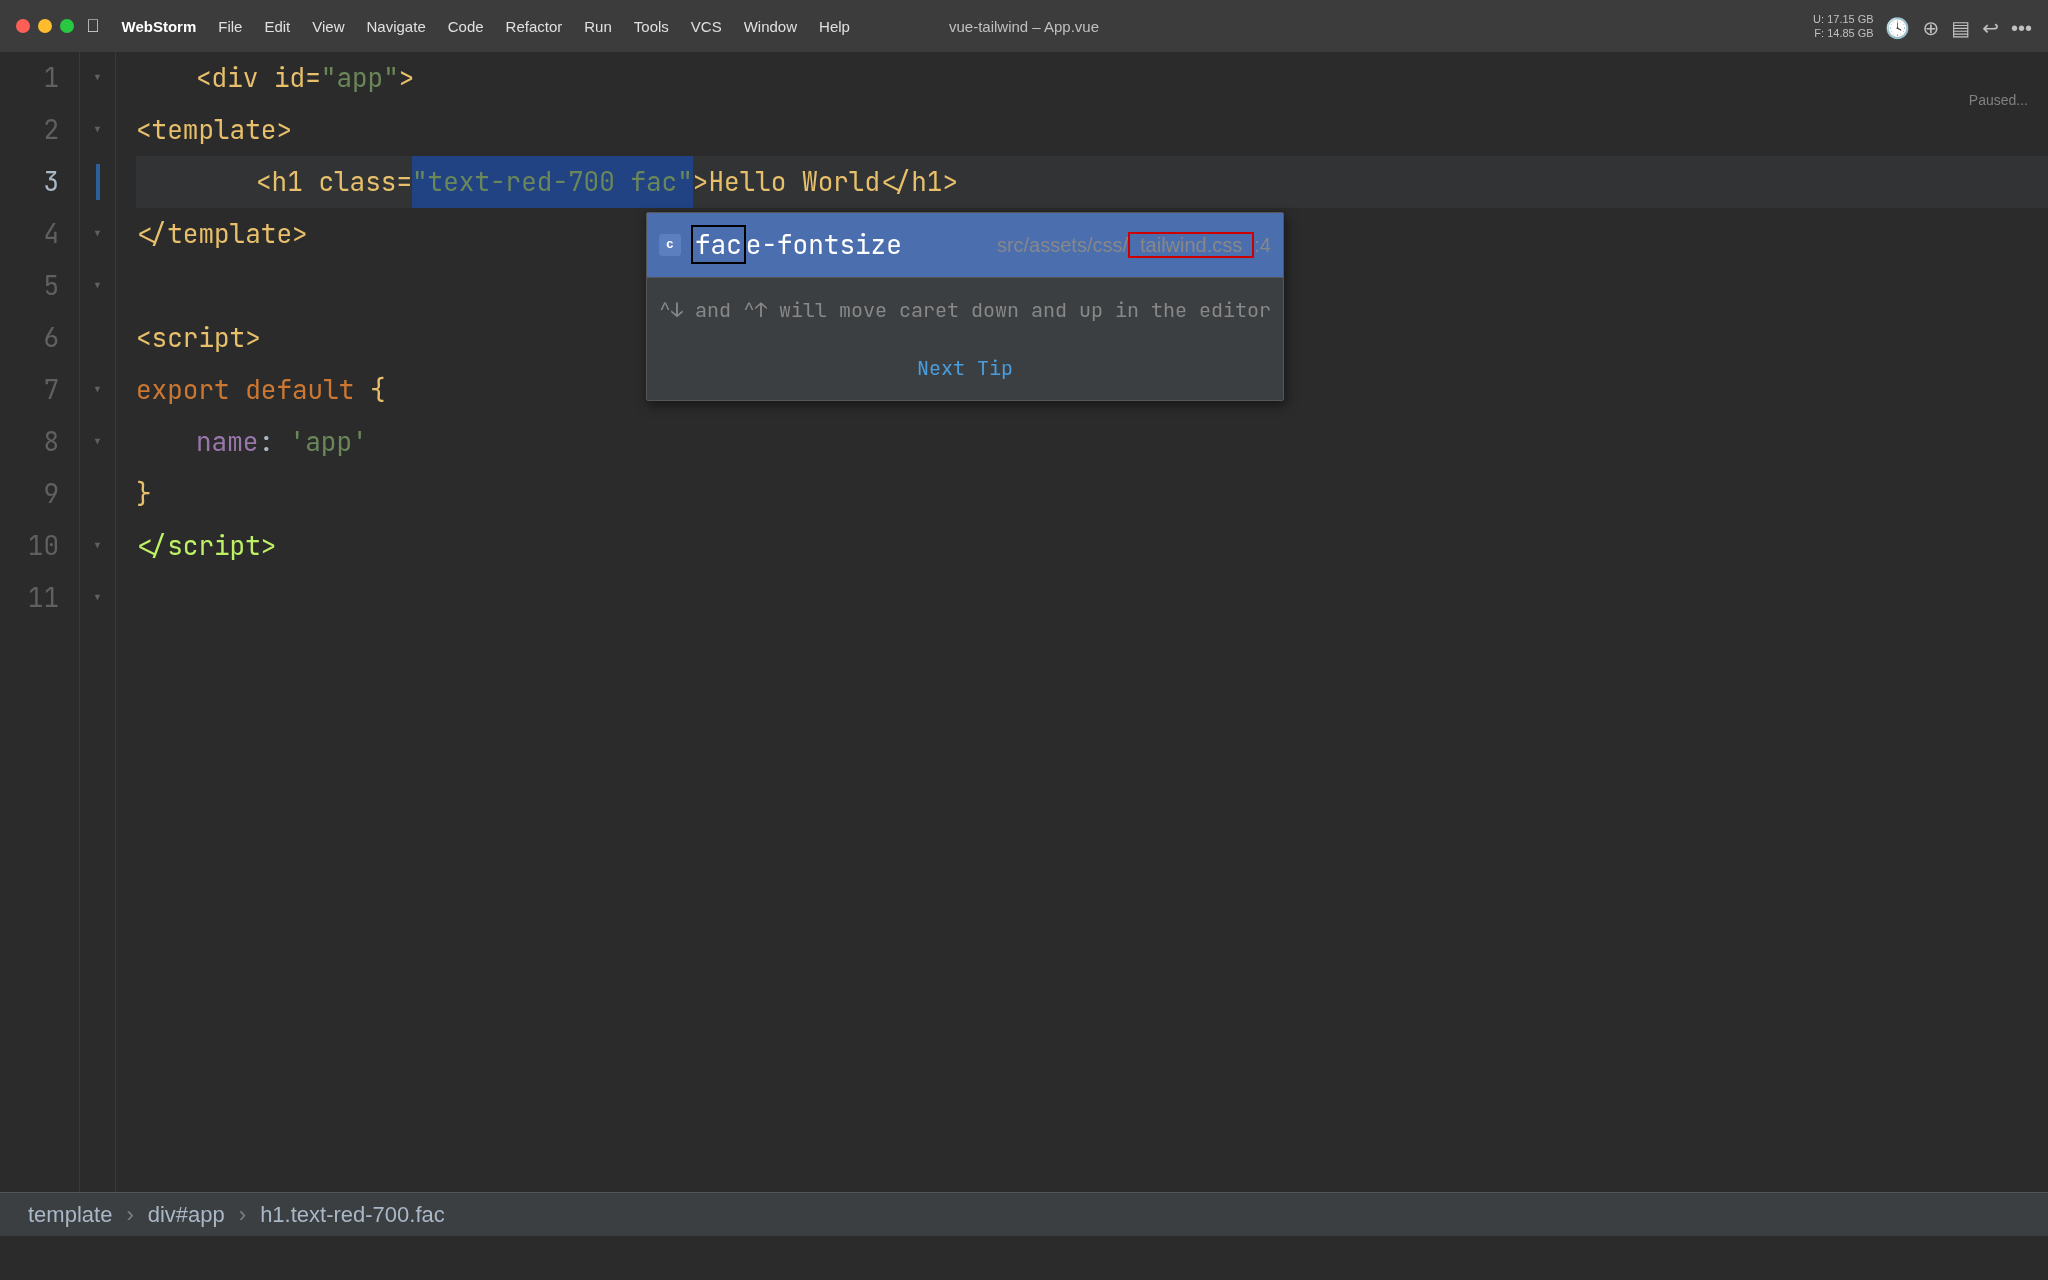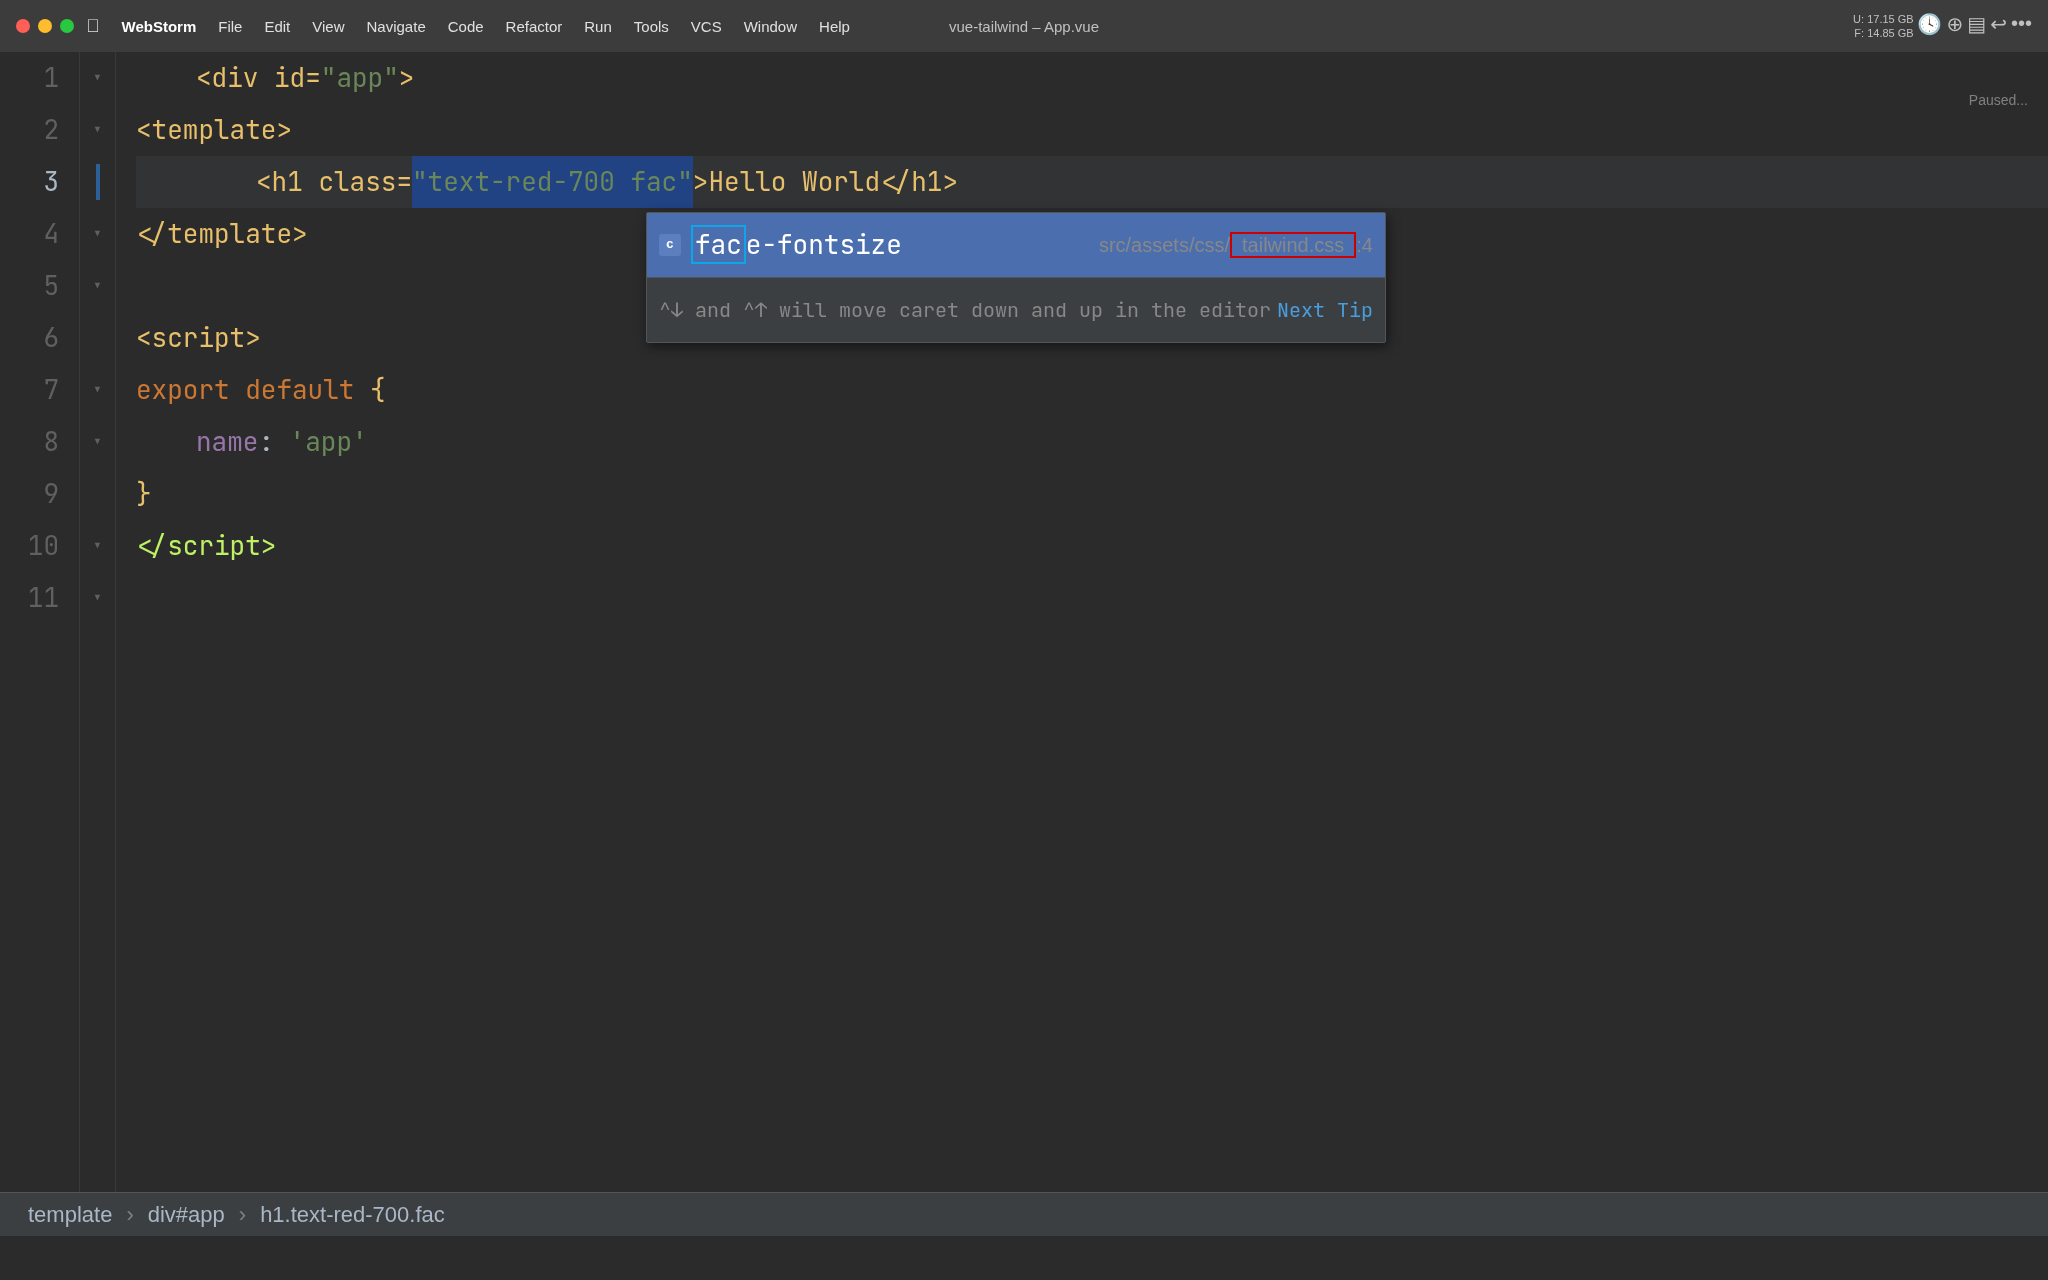--- a/index.html
+++ b/index.html
@@ -56,22 +56,22 @@
       position: absolute;
       left: 50%;
       transform: translateX(-50%);
       color: #c0c0c0;
       font-size: 15px;
     }
 
     .titlebar-right {
       margin-left: auto;
       display: flex;
-      align-items: flex-start;
-      gap: 4px;
+      align-items: flex-end;
+      gap: 12px;
       color: #c0c0c0;
       font-size: 13px;
     }
 
     .traffic-lights {
       display: flex;
       align-items: center;
       gap: 8px;
     }
 
@@ -191,20 +191,21 @@
     
     .tooltip-bar {
       background: #3c3f41;
       padding: 6px 12px;
       font-size: 20px;
       color: #888;
       display: flex;
       align-items: center;
       gap: 6px;
       border-top: 1px solid #555;
+      flex-direction: column;
     }
 
     .tooltip-bar .next-tip {
       color: #4a9ede;
       cursor: pointer;
     }
 
     
     .paused-indicator {
       position: absolute;
@@ -370,21 +371,21 @@
         <span style="color:#bef264;">&lt;/script&gt;</span>
       </div>
 
       <div class="paused-indicator">Paused...</div>
 
       <div class="autocomplete-popup">
 
         <div class="autocomplete-item">
           <div class="autocomplete-icon">c</div>
           <span class="autocomplete-text">
-            <span style="border:2px solid #0ea5e9; padding:0 2px;">fac</span><span>e-fontsize</span>
+            <span style="border:2px solid #000000; padding:0 2px;">fac</span><span>e-fontsize</span>
           </span>
           <span class="autocomplete-source">
             <span>src/assets/css/</span><span style="border:2px solid #cc0000; padding:0 10px;">tailwind.css</span><span>:4</span>
           </span>
         </div>
 
         <div class="tooltip-bar">
           <span>^↓ and ^↑ will move caret down and up in the editor</span>
           <span class="next-tip">Next Tip</span>
         </div>

